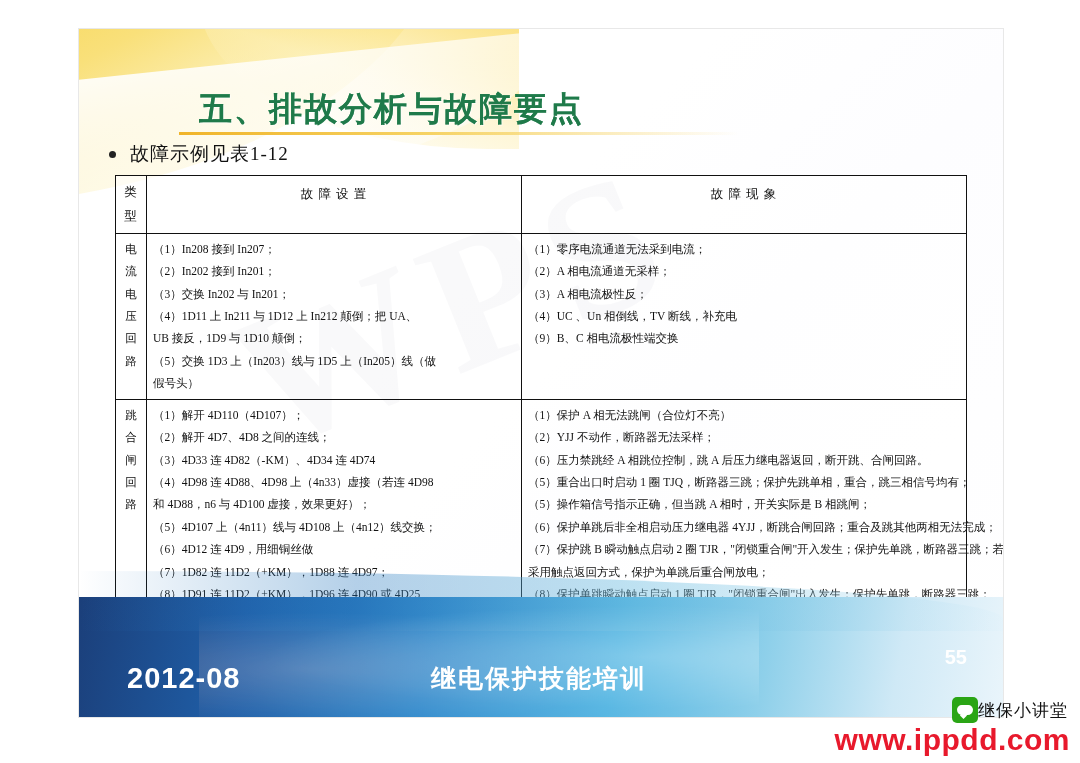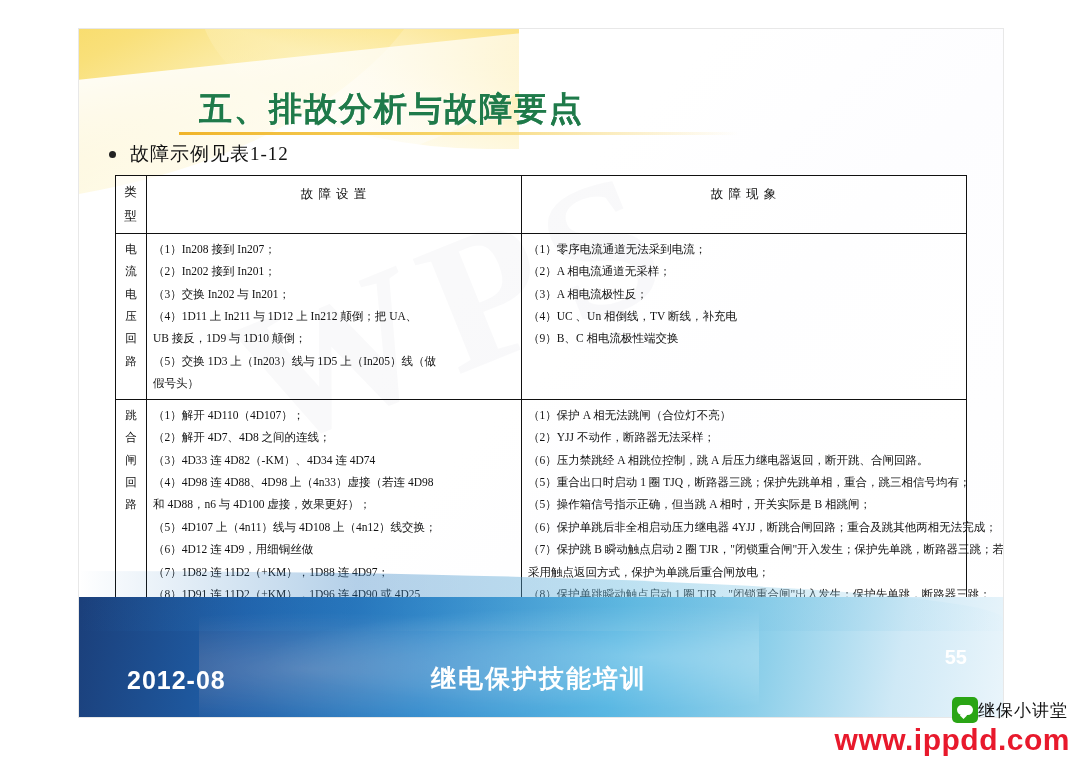--- a/index.html
+++ b/index.html
@@ -194,21 +194,21 @@
   .col-phe { width: auto; }
   .cell-list p {
     margin: 0;
     white-space: nowrap;
   }
   
   .footer-date {
     position: absolute;
     left: 48px;
     bottom: 22px;
-    font-size: 25px;
+    font-size: 29px;
     font-weight: bold;
     font-family: "Liberation Sans", sans-serif;
     color: #ffffff;
     letter-spacing: 1px;
   }
   .footer-title {
     position: absolute;
     left: 352px;
     bottom: 22px;
     font-size: 25px;

